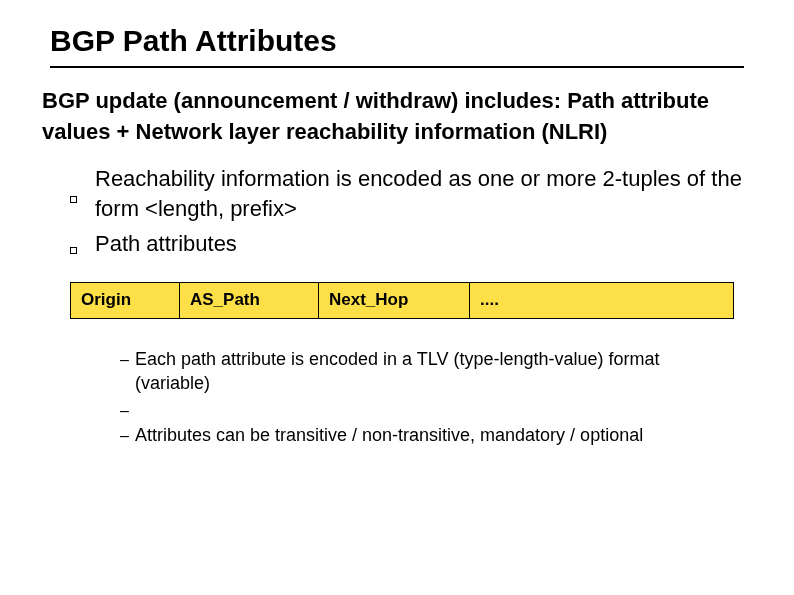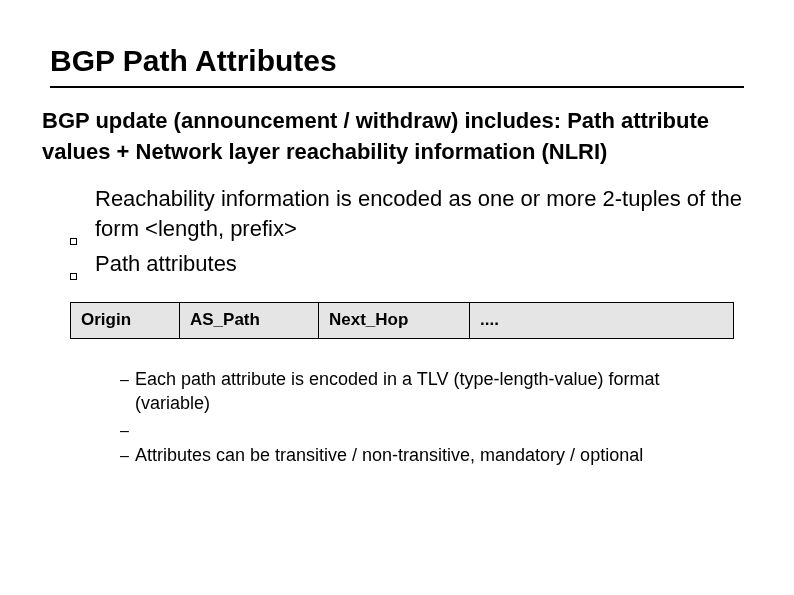--- a/index.html
+++ b/index.html
@@ -8,21 +8,21 @@
     width: 794px;
     height: 595px;
     background: #ffffff;
     font-family: Arial, Helvetica, sans-serif;
     color: #000000;
   }
   .slide {
     width: 794px;
     height: 595px;
     box-sizing: border-box;
-    padding: 32px 40px 30px 40px;
+    padding: 12px 40px 30px 40px;
     position: relative;
   }
   .title {
     font-size: 30px;
     font-weight: bold;
     margin-left: 10px;
     margin-top: 12px;
     margin-bottom: 8px;
   }
   .hr {
@@ -36,42 +36,42 @@
     margin-left: 2px;
     margin-bottom: 16px;
     font-weight: bold;
   }
   .bullet-list {
     margin-left: 30px;
     font-size: 22px;
   }
   .bullet-item {
     display: flex;
-    align-items: flex-end;
+    align-items: center;
     margin-bottom: 4px;
   }
   .bullet-item .mark {
     width: 7px;
     height: 7px;
     border: 1px solid #000;
     margin-top: 11px;
     margin-right: 18px;
     flex-shrink: 0;
     box-sizing: border-box;
   }
   .bullet-item .txt {
     line-height: 1.4;
   }
 
   .attr-table {
     display: flex;
     margin-top: 22px;
     margin-left: 30px;
     margin-right: 20px;
-    background: #e5e5e5;
+    background: #fde047;
     border: 1px solid #000;
   }
   .attr-cell {
     border-right: 1px solid #000;
     padding: 7px 10px 8px 10px;
     font-size: 17px;
     font-weight: bold;
     display: flex;
     align-items: center;
   }

